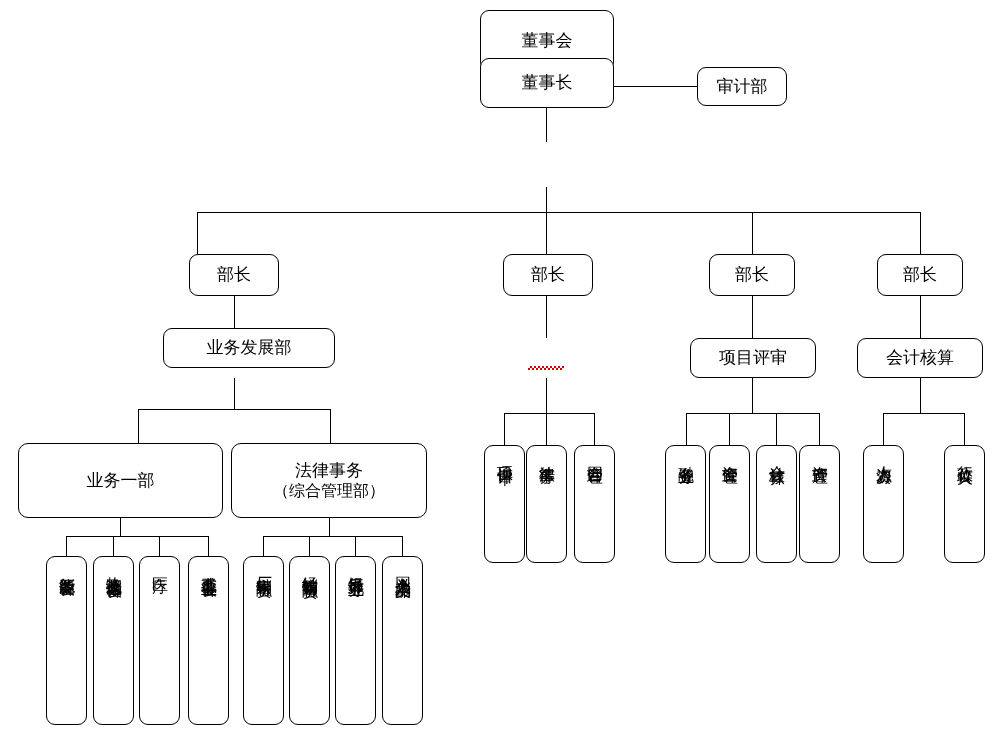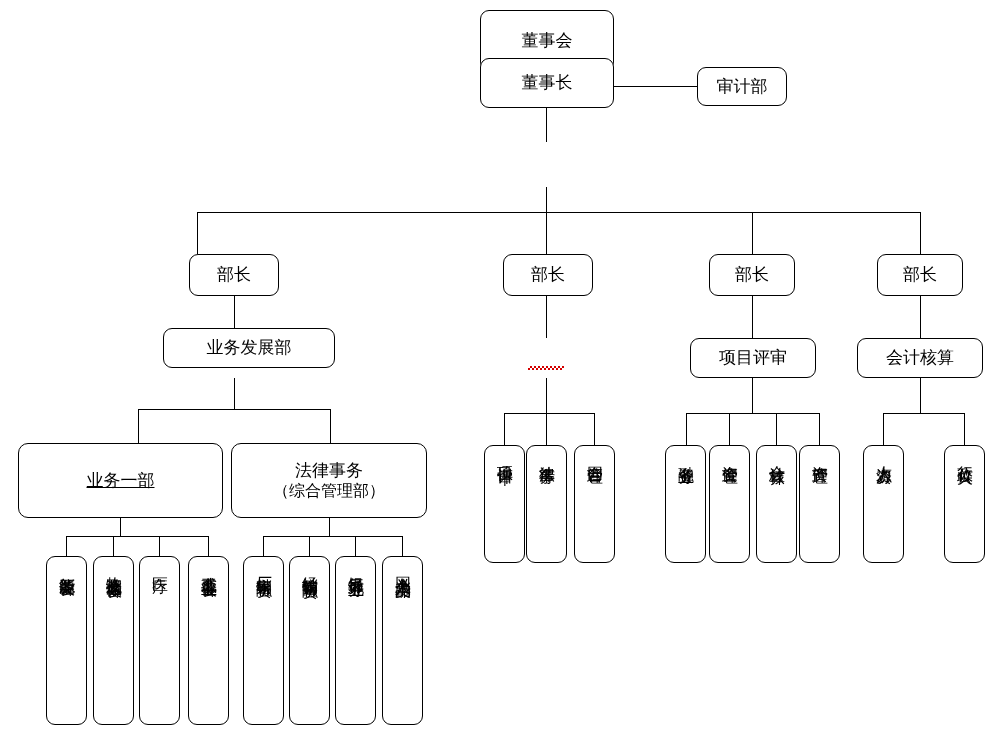--- a/index.html
+++ b/index.html
@@ -131,21 +131,21 @@
 
   <div class="node" style="left:857px; top:338px; width:126px; height:40px;">
     <span>会计核算</span>
   </div>
 
   <div class="line vline" style="left:234px; top:378px; height:31px;"></div>
   <div class="line hline" style="left:138px; top:409px; width:193px;"></div>
   <div class="line vline" style="left:138px; top:409px; height:34px;"></div>
   <div class="line vline" style="left:330px; top:409px; height:34px;"></div>
 
-  <div class="node sq" style="left:18px; top:443px; width:205px; height:75px; flex-direction:column;text-decoration:underline;">
+  <div class="node sq" style="left:18px; top:443px; width:205px; height:75px; flex-direction:column;">
     <span class="ttl">业务一部</span>
   </div>
 
   <div class="node sq" style="left:231px; top:443px; width:196px; height:75px; flex-direction:column;">
     <span class="ttl">法律事务</span>
     <span class="sub">（综合管理部）</span>
   </div>
 
   <div class="line vline" style="left:120px; top:518px; height:18px;"></div>
   <div class="line hline" style="left:66px; top:536px; width:142px;"></div>

